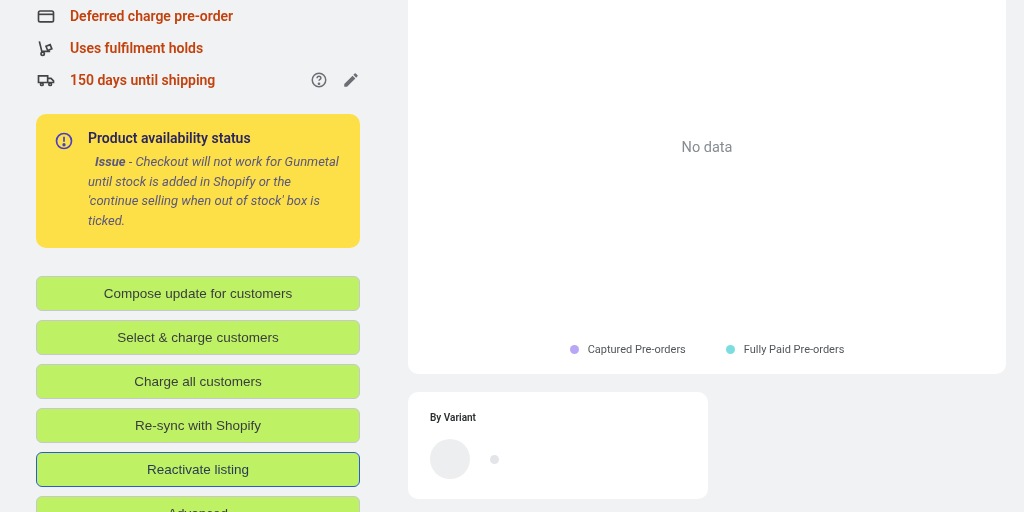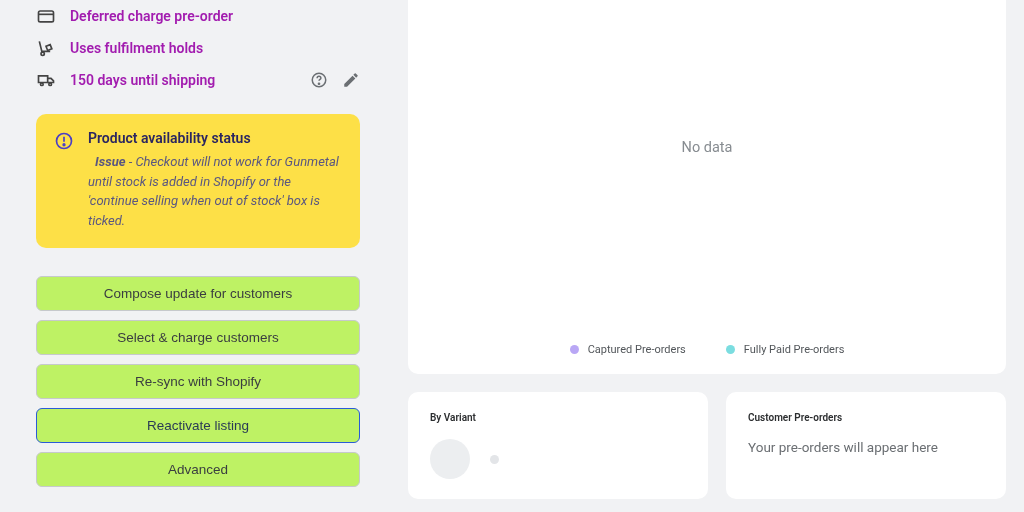--- a/index.html
+++ b/index.html
@@ -18,21 +18,21 @@
     display: flex;
     flex-direction: column;
   }
   .feature-row {
     display: flex;
     align-items: center;
     gap: 14px;
     padding: 6px 0;
     font-size: 14px;
     font-weight: 600;
-    color: #a21caf;
+    color: #c2410c;
   }
   .feature-row .icon { width: 20px; height: 20px; flex: 0 0 20px; color: #444; }
   .feature-row .spacer { flex: 1; }
   .help-icon, .edit-icon { width: 18px; height: 18px; color: #6b6f73; cursor: pointer; }
   .alert-box {
     margin-top: 18px;
     background: #fde047;
     border-radius: 10px;
     padding: 16px 18px 18px 18px;
     display: flex;
@@ -180,20 +180,21 @@
         <div class="alert-title">Product availability status</div>
         <div class="alert-body">
           <span class="alert-issue">Issue</span><span> - Checkout will not work for Gunmetal until stock is added in Shopify or the 'continue selling when out of stock' box is ticked.</span>
         </div>
       </div>
     </div>
 
     <div class="actions">
       <button class="btn">Compose update for customers</button>
       <button class="btn">Select &amp; charge customers</button>
+      <button class="btn">Charge all customers</button>
       <button class="btn">Re-sync with Shopify</button>
       <button class="btn btn-primary-outline">Reactivate listing</button>
       <button class="btn">Advanced</button>
     </div>
   </aside>
 
   <main class="main">
     <div class="chart-card">
       <div class="no-data">No data</div>
       <div class="legend">
@@ -209,19 +210,15 @@
     </div>
 
     <div class="lower-cards">
       <div class="card" style="flex:0 0 300px">
         <h3>By Variant</h3>
         <div class="variant-placeholder">
           <div class="circle"></div>
           <div class="tiny-dot"></div>
         </div>
       </div>
-      <div class="card">
-        <h3>Customer Pre-orders</h3>
-        <p>Your pre-orders will appear here</p>
-      </div>
     </div>
   </main>
 </div>
 
 </body></html>

